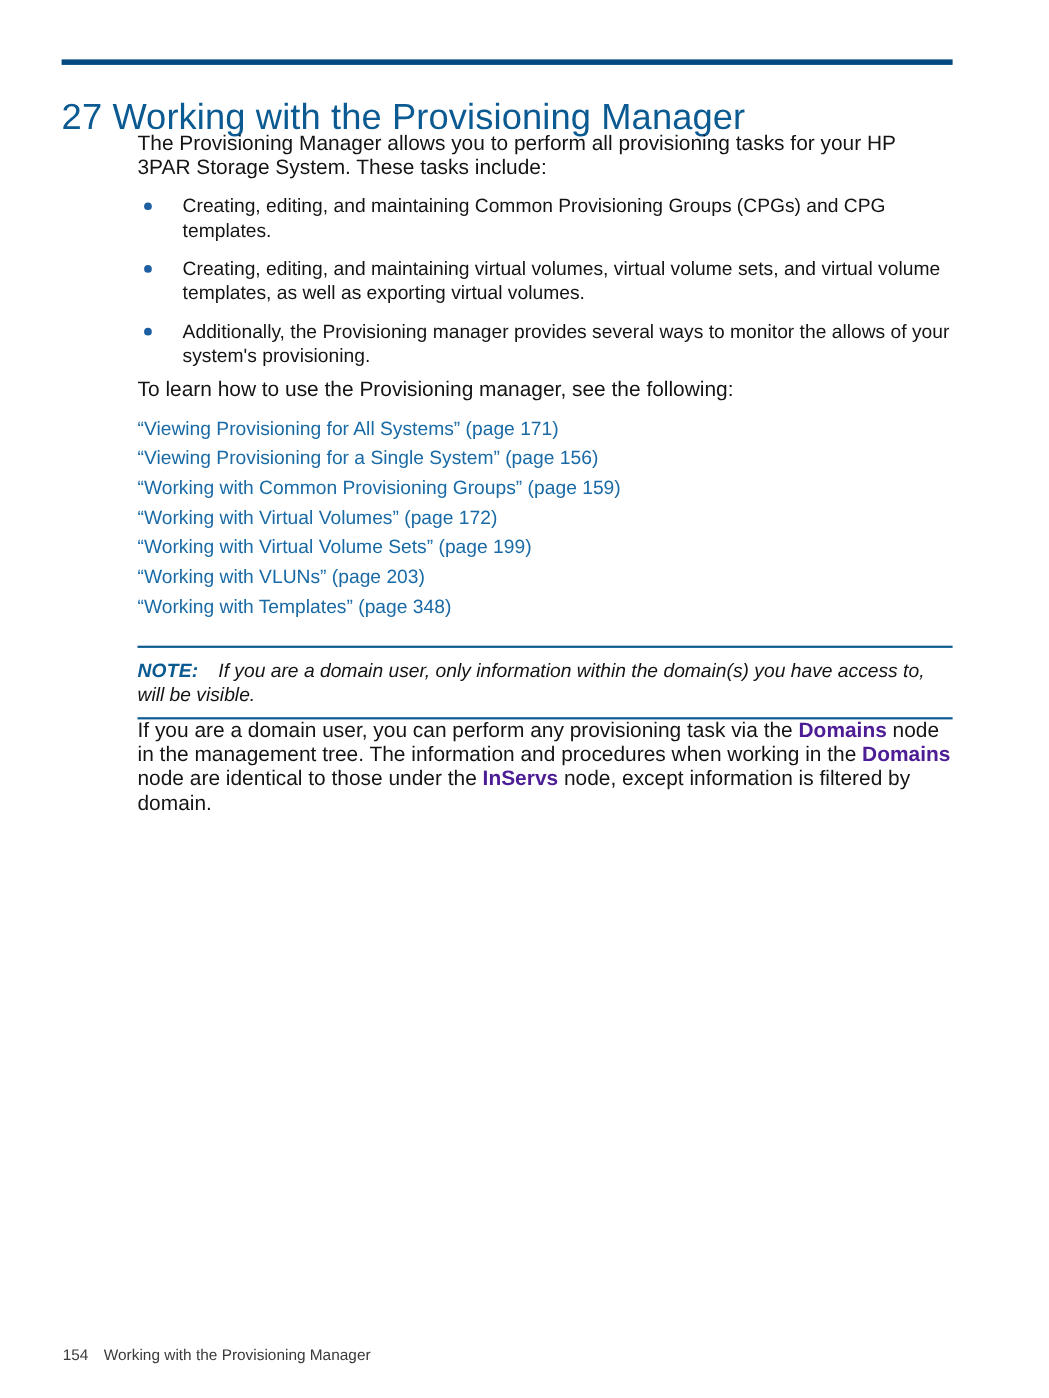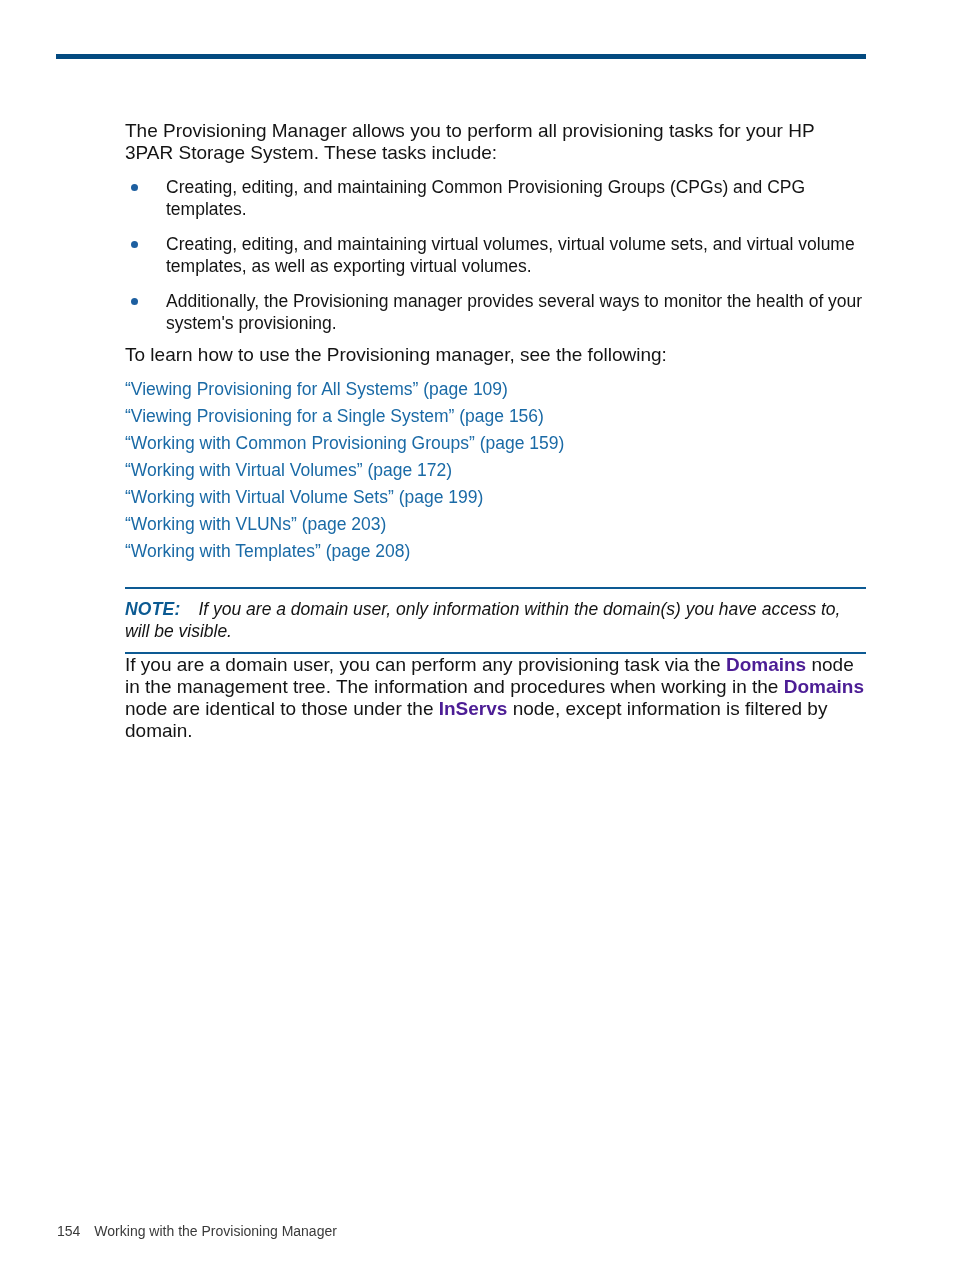--- a/index.html
+++ b/index.html
@@ -139,63 +139,64 @@
   }
   .footer .pageno { margin-right: 14px; }
 </style>
 </head>
 <body>
 
 <div class="page">
 
   <div class="chapter-rule"></div>
 
+  <h1 class="chapter-title">27 Working with the Provisioning Manager</h1>
 
   <div class="body-col">
 
     <p class="body">The Provisioning Manager allows you to perform all provisioning tasks for your HP 3PAR Storage System. These tasks include:</p>
 
     <ul class="bullets">
       <li>
         <span class="dot"></span>
         <span>Creating, editing, and maintaining Common Provisioning Groups (CPGs) and CPG templates.</span>
       </li>
       <li>
         <span class="dot"></span>
         <span>Creating, editing, and maintaining virtual volumes, virtual volume sets, and virtual volume templates, as well as exporting virtual volumes.</span>
       </li>
       <li>
         <span class="dot"></span>
-        <span>Additionally, the Provisioning manager provides several ways to monitor the health of your system's provisioning.</span>
+        <span>Additionally, the Provisioning manager provides several ways to monitor the allows of your system's provisioning.</span>
       </li>
     </ul>
 
     <p class="body tight">To learn how to use the Provisioning manager, see the following:</p>
 
     <ul class="xref-list">
       <li>
-        <a href="#">“Viewing Provisioning for All Systems” (page 109)</a>
+        <a href="#">“Viewing Provisioning for All Systems” (page 171)</a>
       </li>
       <li>
         <a href="#">“Viewing Provisioning for a Single System” (page 156)</a>
       </li>
       <li>
         <a href="#">“Working with Common Provisioning Groups” (page 159)</a>
       </li>
       <li>
         <a href="#">“Working with Virtual Volumes” (page 172)</a>
       </li>
       <li>
         <a href="#">“Working with Virtual Volume Sets” (page 199)</a>
       </li>
       <li>
         <a href="#">“Working with VLUNs” (page 203)</a>
       </li>
       <li>
-        <a href="#">“Working with Templates” (page 208)</a>
+        <a href="#">“Working with Templates” (page 348)</a>
       </li>
     </ul>
 
     <div class="note-block">
       <div class="note-text">
         <span class="note-label">NOTE:</span><span class="note-gap"></span><span>If you are a domain user, only information within the domain(s) you have access to, will be visible.</span>
       </div>
     </div>
 
     <p class="body closing-para"><span>If you are a domain user, you can perform any provisioning task via the </span><b>Domains</b><span> node in the management tree. The information and procedures when working in the </span><b>Domains</b><span> node are identical to those under the </span><b>InServs</b><span> node, except information is filtered by domain.</span></p>

